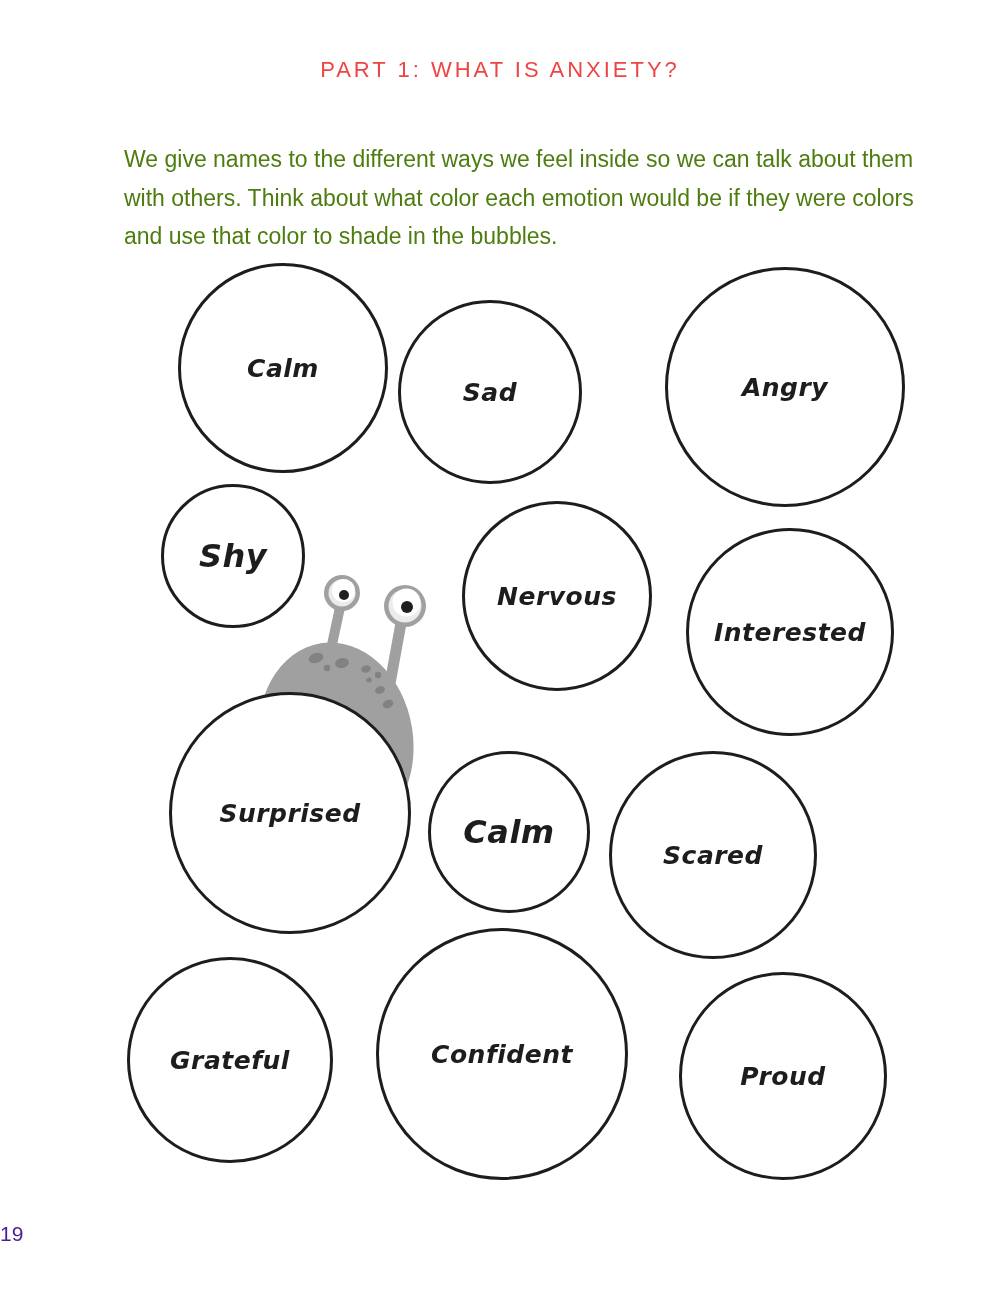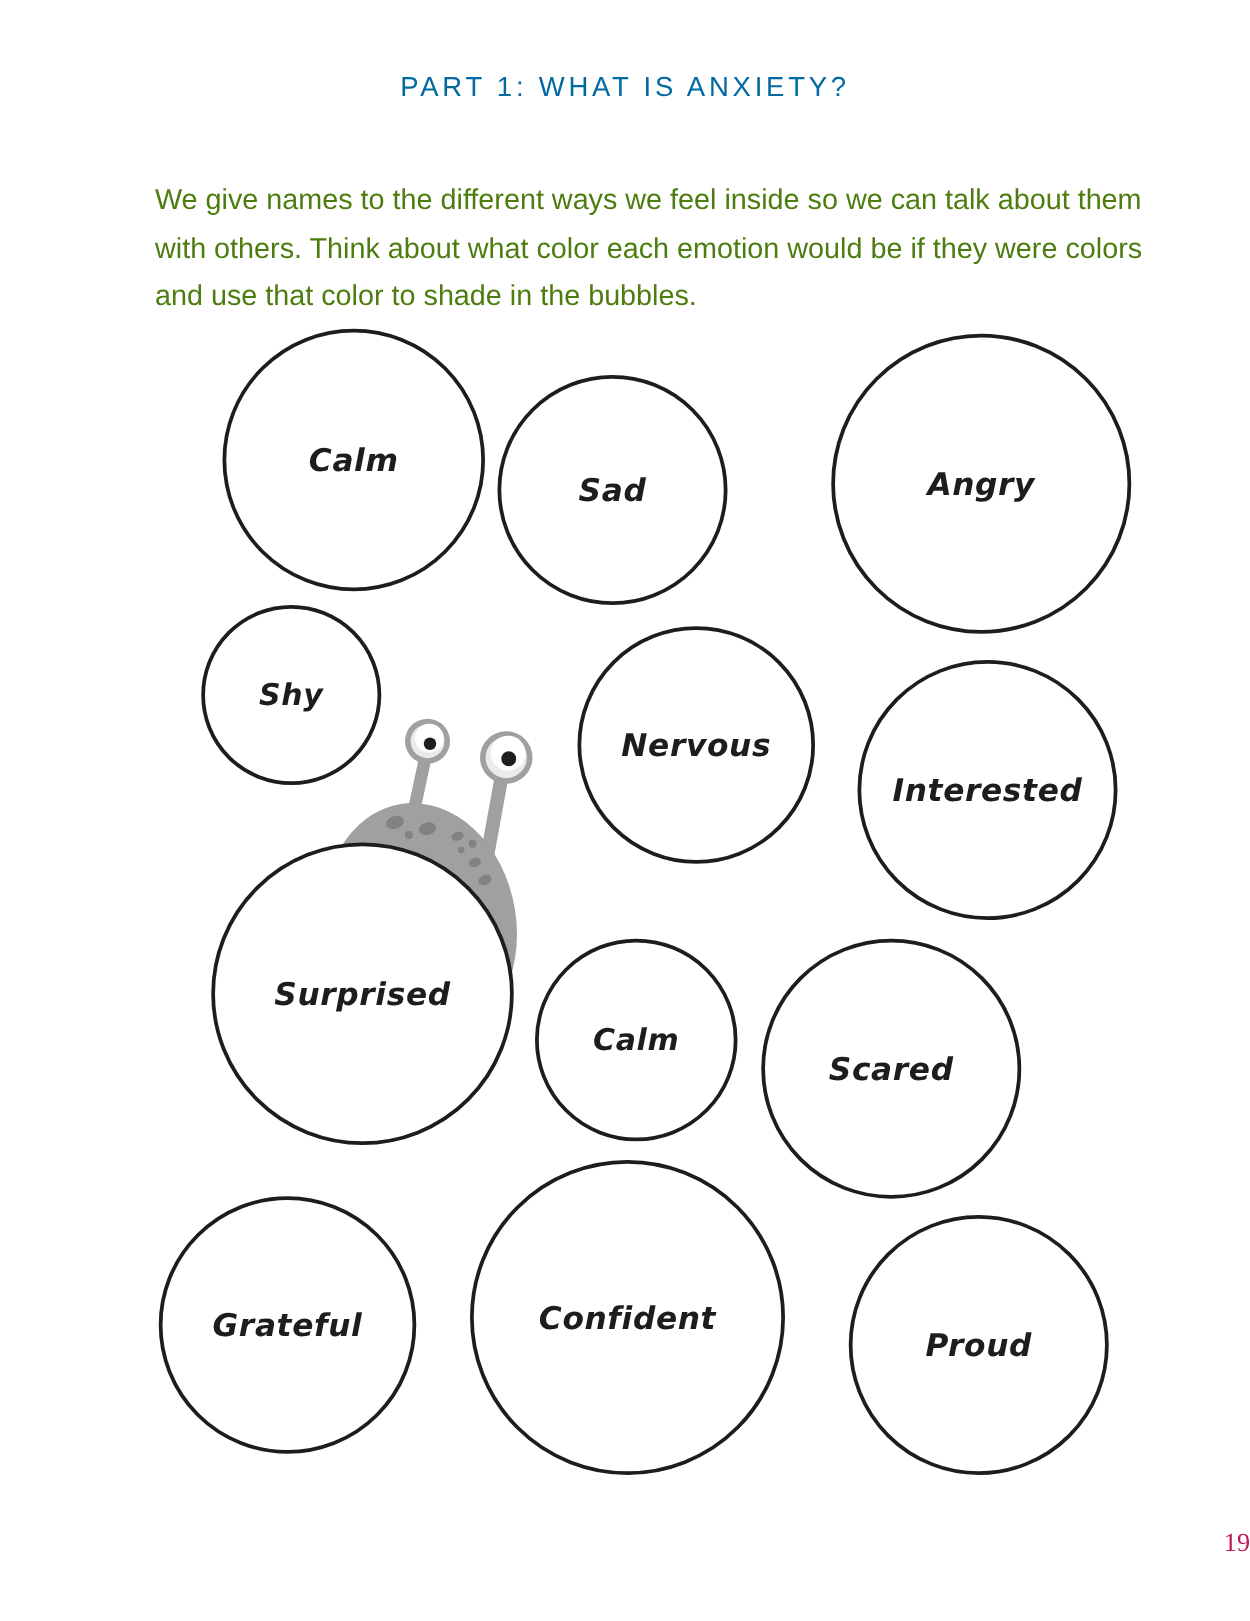--- a/index.html
+++ b/index.html
@@ -17,21 +17,21 @@
   }
   .header {
     position: absolute;
     top: 57px;
     left: 0;
     width: 100%;
     text-align: center;
     font-size: 22px;
     letter-spacing: 3px;
     font-weight: 400;
-    color: #0369a1;
+    color: #ef4444;
     font-family: "Liberation Sans", sans-serif;
   }
   .intro {
     position: absolute;
     top: 140px;
     left: 124px;
     width: 795px;
     font-size: 23px;
     line-height: 38.5px;
     color: #4d7c0f;
@@ -50,38 +50,38 @@
   }
   .bubble-label {
     font-family: "DejaVu Sans", sans-serif;
     font-style: italic;
     font-weight: 700;
     color: #1d1d1d;
     font-size: 25px;
     letter-spacing: 0.5px;
     white-space: nowrap;
   }
-  .bubble-label.sm { font-size: 24px; }
+  .bubble-label.sm { font-size: 32px; }
   .snail {
     position: absolute;
     left: 230px;
     top: 550px;
     width: 200px;
     height: 300px;
     z-index: 1;
   }
   .page-number {
     position: absolute;
     top: 1222px;
     left: 0;
     width: 100%;
-    text-align: right;
+    text-align: left;
     font-size: 21px;
-    color: #be185d;
-    font-family: Liberation Serif, serif;
+    color: #4c1d95;
+    font-family: Liberation Sans, sans-serif;
   }
 </style>
 </head>
 <body>
 
 <div class="page">
 
   <div class="header">PART 1: WHAT IS ANXIETY?</div>
 
   <div class="intro">We give names to the different ways we feel inside so we can talk about them with others. Think about what color each emotion would be if they were colors and use that color to shade in the bubbles.</div>
@@ -130,21 +130,21 @@
   </div>
   <div class="bubble" style="left:161px; top:484px; width:144px; height:144px;">
     <span class="bubble-label sm">Shy</span>
   </div>
   <div class="bubble" style="left:462px; top:501px; width:190px; height:190px;">
     <span class="bubble-label">Nervous</span>
   </div>
   <div class="bubble" style="left:686px; top:528px; width:208px; height:208px;">
     <span class="bubble-label">Interested</span>
   </div>
-  <div class="bubble" style="left:169px; top:674px; width:242px; height:242px;">
+  <div class="bubble" style="left:169px; top:692px; width:242px; height:242px;">
     <span class="bubble-label">Surprised</span>
   </div>
   <div class="bubble" style="left:428px; top:751px; width:162px; height:162px;">
     <span class="bubble-label sm">Calm</span>
   </div>
   <div class="bubble" style="left:609px; top:751px; width:208px; height:208px;">
     <span class="bubble-label">Scared</span>
   </div>
   <div class="bubble" style="left:376px; top:928px; width:252px; height:252px;">
     <span class="bubble-label">Confident</span>

